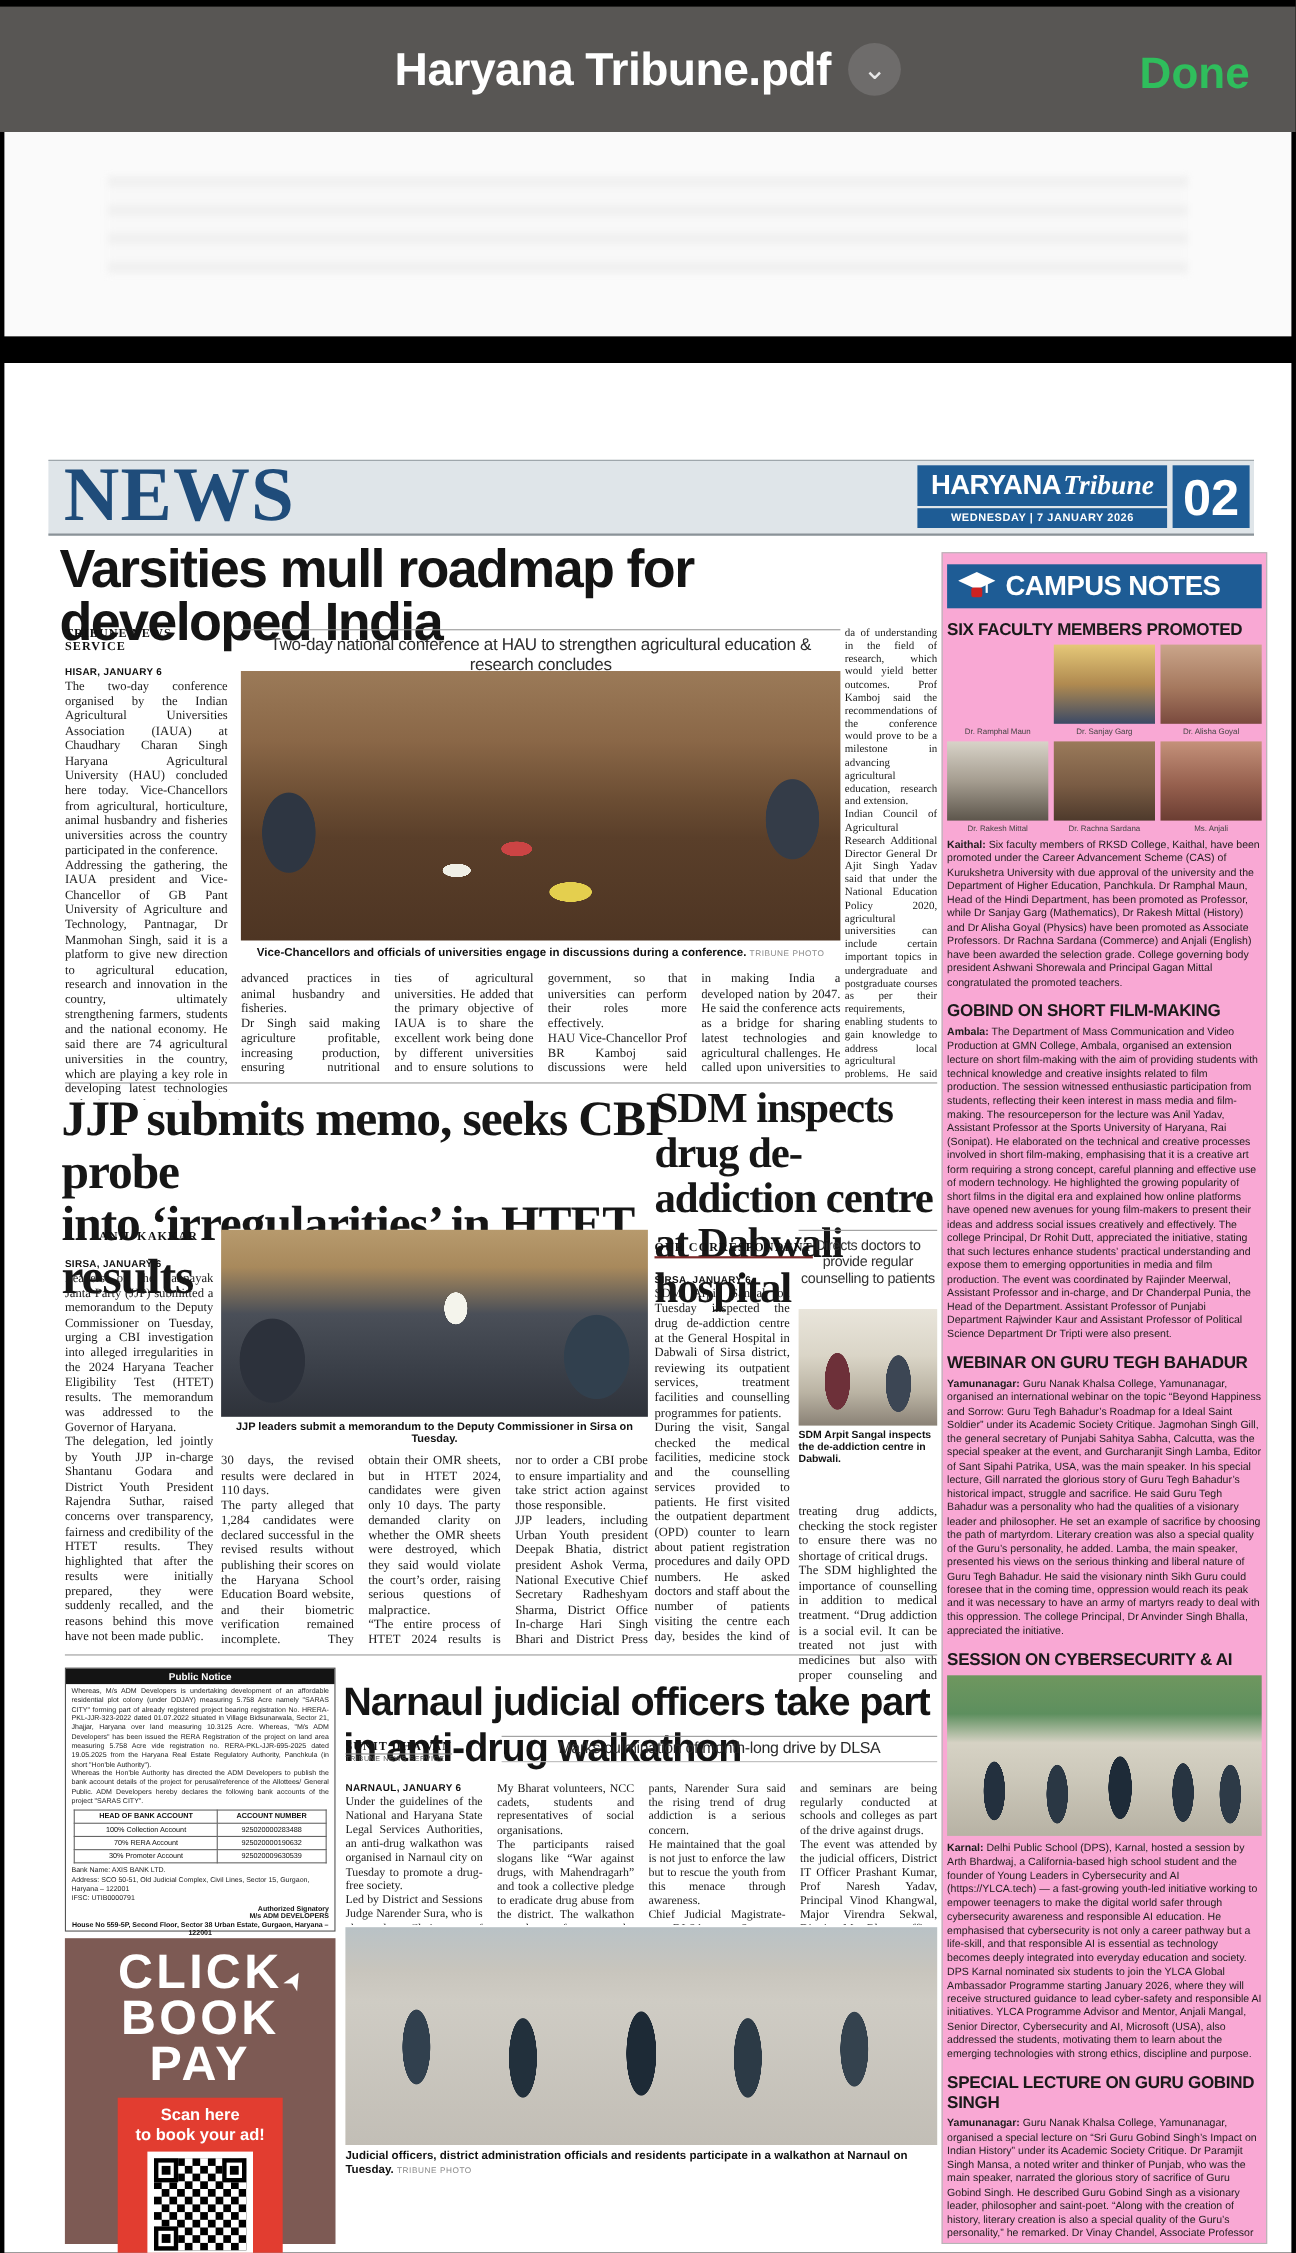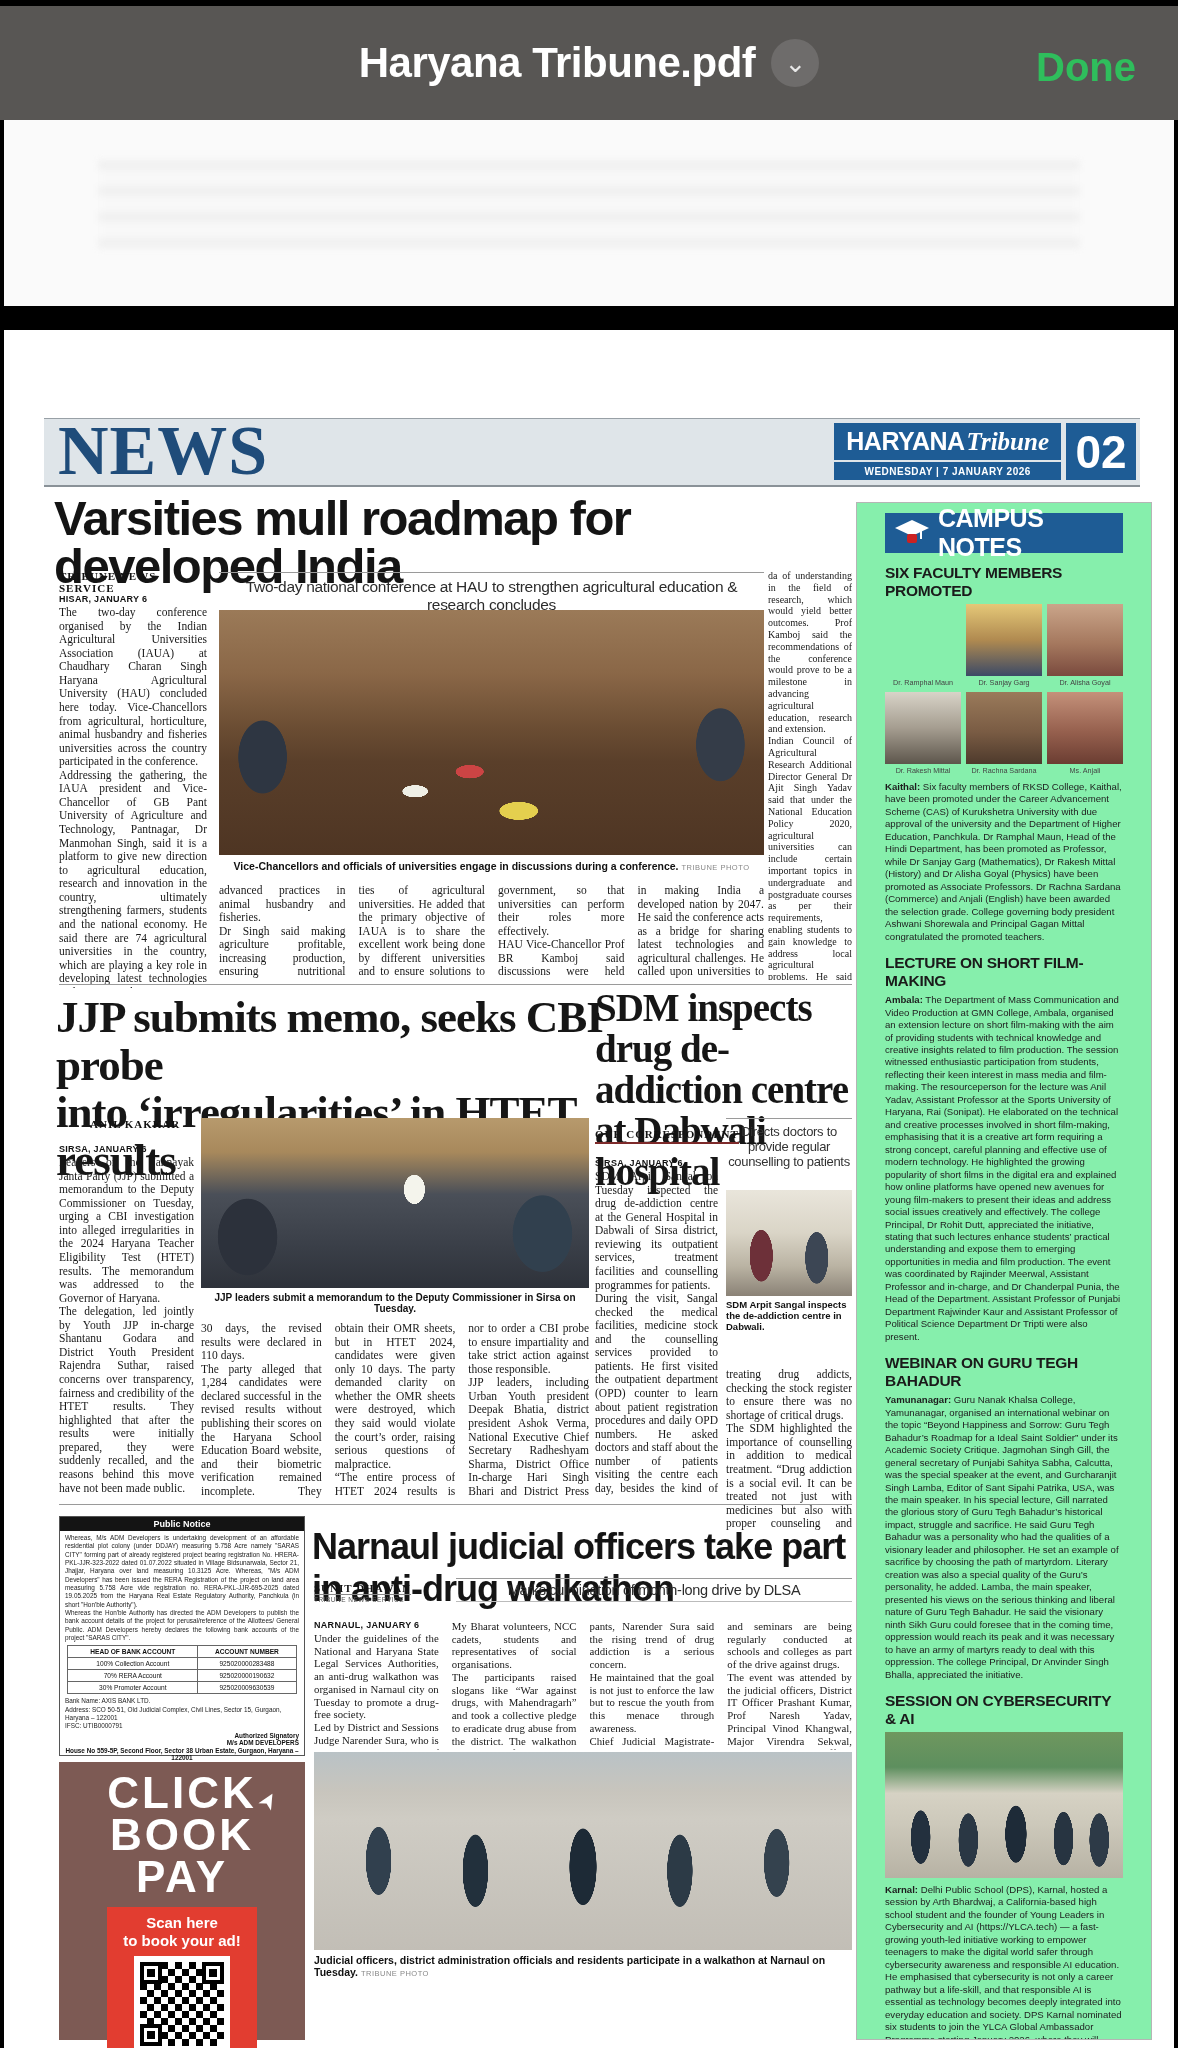--- a/index.html
+++ b/index.html
@@ -115,21 +115,21 @@
   .qr-inner{width:100%;height:100%;background:
      conic-gradient(#000 0 25%,#fff 0 50%,#000 0 75%,#fff 0) 0 0/14px 14px;position:relative;}
   .qr-eye{position:absolute;width:22px;height:22px;border:4px solid #000;background:#fff;box-sizing:border-box;}
   .qr-eye::after{content:"";position:absolute;inset:3px;background:#000;}
 
   
   .byline4-org{font-size:6.5px;color:#555;letter-spacing:.5px;}
   .subhead4{font-size:14.5px;text-align:center;color:#2c2c2c;border-top:1px solid #9a9a9a;border-bottom:1px solid #bbb;padding:3px 0;letter-spacing:-.3px;}
 
   
-  .rail{left:852px;top:172px;width:296px;height:1538px;border:1px solid #b5b5b5;box-sizing:border-box;padding:10px 28px;overflow:hidden;background:#86efac;}
+  .rail{left:852px;top:172px;width:296px;height:1538px;border:1px solid #b5b5b5;box-sizing:border-box;padding:10px 4px;overflow:hidden;background:#f9a8d4;}
   .rail-head{background:#1e5c95;height:40px;display:flex;align-items:center;gap:9px;padding:0 10px;}
   .rail-head-text{color:#fff;font-size:25px;font-weight:bold;letter-spacing:-.5px;}
   .cap-icon{width:34px;height:26px;position:relative;flex:0 0 auto;}
   .rail-h2{font-size:15.5px;font-weight:bold;color:#1a1a1a;letter-spacing:-.3px;margin:11px 0 4px;}
   .rail-p{font-size:9.6px;line-height:1.3;color:#1d1d1d;text-align:left;}
   .rail-p b{font-weight:bold;}
   .fgrid{display:grid;grid-template-columns:1fr 1fr 1fr;gap:5px;margin-top:3px;}
   .fcell{display:flex;flex-direction:column;}
   .fphoto{height:72px;}
   .fname{font-size:7.2px;color:#444;text-align:center;margin-top:2px;}
@@ -166,21 +166,21 @@
           <div class="datebar">WEDNESDAY | 7 JANUARY 2026</div>
         </div>
         <div class="pagenum">02</div>
       </div>
     </div>
 
     <div class="abs h1-main">Varsities mull roadmap for developed India</div>
 
     <div class="abs" style="left:55px;top:240px;width:148px;">
       <div class="byline">TRIBUNE NEWS SERVICE</div>
-      <div class="dateline" style="margin-top:0;">HISAR, JANUARY 6</div>
+      <div class="dateline" style="margin-top:12px;">HISAR, JANUARY 6</div>
       <div class="bodycol" style="height:382px;">The two-day conference organised by the Indian Agricultural Universities Association (IAUA) at Chaudhary Charan Singh Haryana Agricultural University (HAU) concluded here today. Vice-Chancellors from agricultural, horticulture, animal husbandry and fisheries universities across the country participated in the conference.
 Addressing the gathering, the IAUA president and Vice-Chancellor of GB Pant University of Agriculture and Technology, Pantnagar, Dr Manmohan Singh, said it is a platform to give new direction to agricultural education, research and innovation in the country, ultimately strengthening farmers, students and the national economy. He said there are 74 agricultural universities in the country, which are playing a key role in developing latest technologies and improved varieties in agriculture, enhancing horticultural production, and evolving</div>
     </div>
 
     <div class="abs subhead" style="left:215px;top:242px;width:545px;">Two-day national conference at HAU to strengthen agricultural education &amp; research concludes</div>
     <div class="abs ph photo1" style="left:215px;top:280px;width:545px;height:245px;"></div>
     <div class="abs caption" style="left:215px;top:530px;width:545px;text-align:center;">
       <span>Vice-Chancellors and officials of universities engage in discussions during a conference.</span> <span class="credit">TRIBUNE PHOTO</span>
     </div>
     <div class="abs colrow" style="left:215px;top:554px;width:545px;height:96px;">
@@ -346,21 +346,21 @@
             <div class="fphoto ph f5"></div>
             <div class="fname">Dr. Rachna Sardana</div>
           </div>
         <div class="fcell">
             <div class="fphoto ph f6"></div>
             <div class="fname">Ms. Anjali</div>
           </div>
       </div>
       <div class="rail-p" style="margin-top:6px;"><b>Kaithal:</b><span> Six faculty members of RKSD College, Kaithal, have been promoted under the Career Advancement Scheme (CAS) of Kurukshetra University with due approval of the university and the Department of Higher Education, Panchkula. Dr Ramphal Maun, Head of the Hindi Department, has been promoted as Professor, while Dr Sanjay Garg (Mathematics), Dr Rakesh Mittal (History) and Dr Alisha Goyal (Physics) have been promoted as Associate Professors. Dr Rachna Sardana (Commerce) and Anjali (English) have been awarded the selection grade. College governing body president Ashwani Shorewala and Principal Gagan Mittal congratulated the promoted teachers.</span></div>
 
-      <div class="rail-h2">LECTURE ON SHORT FILM-MAKING</div>
+      <div class="rail-h2">GOBIND ON SHORT FILM-MAKING</div>
       <div class="rail-p"><b>Ambala:</b><span> The Department of Mass Communication and Video Production at GMN College, Ambala, organised an extension lecture on short film-making with the aim of providing students with technical knowledge and creative insights related to film production. The session witnessed enthusiastic participation from students, reflecting their keen interest in mass media and film-making. The resourceperson for the lecture was Anil Yadav, Assistant Professor at the Sports University of Haryana, Rai (Sonipat). He elaborated on the technical and creative processes involved in short film-making, emphasising that it is a creative art form requiring a strong concept, careful planning and effective use of modern technology. He highlighted the growing popularity of short films in the digital era and explained how online platforms have opened new avenues for young film-makers to present their ideas and address social issues creatively and effectively. The college Principal, Dr Rohit Dutt, appreciated the initiative, stating that such lectures enhance students’ practical understanding and expose them to emerging opportunities in media and film production. The event was coordinated by Rajinder Meerwal, Assistant Professor and in-charge, and Dr Chanderpal Punia, the Head of the Department. Assistant Professor of Punjabi Department Rajwinder Kaur and Assistant Professor of Political Science Department Dr Tripti were also present.</span></div>
 
       <div class="rail-h2">WEBINAR ON GURU TEGH BAHADUR</div>
       <div class="rail-p"><b>Yamunanagar:</b><span> Guru Nanak Khalsa College, Yamunanagar, organised an international webinar on the topic “Beyond Happiness and Sorrow: Guru Tegh Bahadur’s Roadmap for a Ideal Saint Soldier” under its Academic Society Critique. Jagmohan Singh Gill, the general secretary of Punjabi Sahitya Sabha, Calcutta, was the special speaker at the event, and Gurcharanjit Singh Lamba, Editor of Sant Sipahi Patrika, USA, was the main speaker. In his special lecture, Gill narrated the glorious story of Guru Tegh Bahadur’s historical impact, struggle and sacrifice. He said Guru Tegh Bahadur was a personality who had the qualities of a visionary leader and philosopher. He set an example of sacrifice by choosing the path of martyrdom. Literary creation was also a special quality of the Guru’s personality, he added. Lamba, the main speaker, presented his views on the serious thinking and liberal nature of Guru Tegh Bahadur. He said the visionary ninth Sikh Guru could foresee that in the coming time, oppression would reach its peak and it was necessary to have an army of martyrs ready to deal with this oppression. The college Principal, Dr Anvinder Singh Bhalla, appreciated the initiative.</span></div>
 
       <div class="rail-h2">SESSION ON CYBERSECURITY &amp; AI</div>
       <div class="cyber-photo ph photo-cyber"></div>
       <div class="rail-p"><b>Karnal:</b><span> Delhi Public School (DPS), Karnal, hosted a session by Arth Bhardwaj, a California-based high school student and the founder of Young Leaders in Cybersecurity and AI (https://YLCA.tech) — a fast-growing youth-led initiative working to empower teenagers to make the digital world safer through cybersecurity awareness and responsible AI education. He emphasised that cybersecurity is not only a career pathway but a life-skill, and that responsible AI is essential as technology becomes deeply integrated into everyday education and society. DPS Karnal nominated six students to join the YLCA Global Ambassador Programme starting January 2026, where they will receive structured guidance to lead cyber-safety and responsible AI initiatives. YLCA Programme Advisor and Mentor, Anjali Mangal, Senior Director, Cybersecurity and AI, Microsoft (USA), also addressed the students, motivating them to learn about the emerging technologies with strong ethics, discipline and purpose.</span></div>
 
       <div class="rail-h2">SPECIAL LECTURE ON GURU GOBIND SINGH</div>

